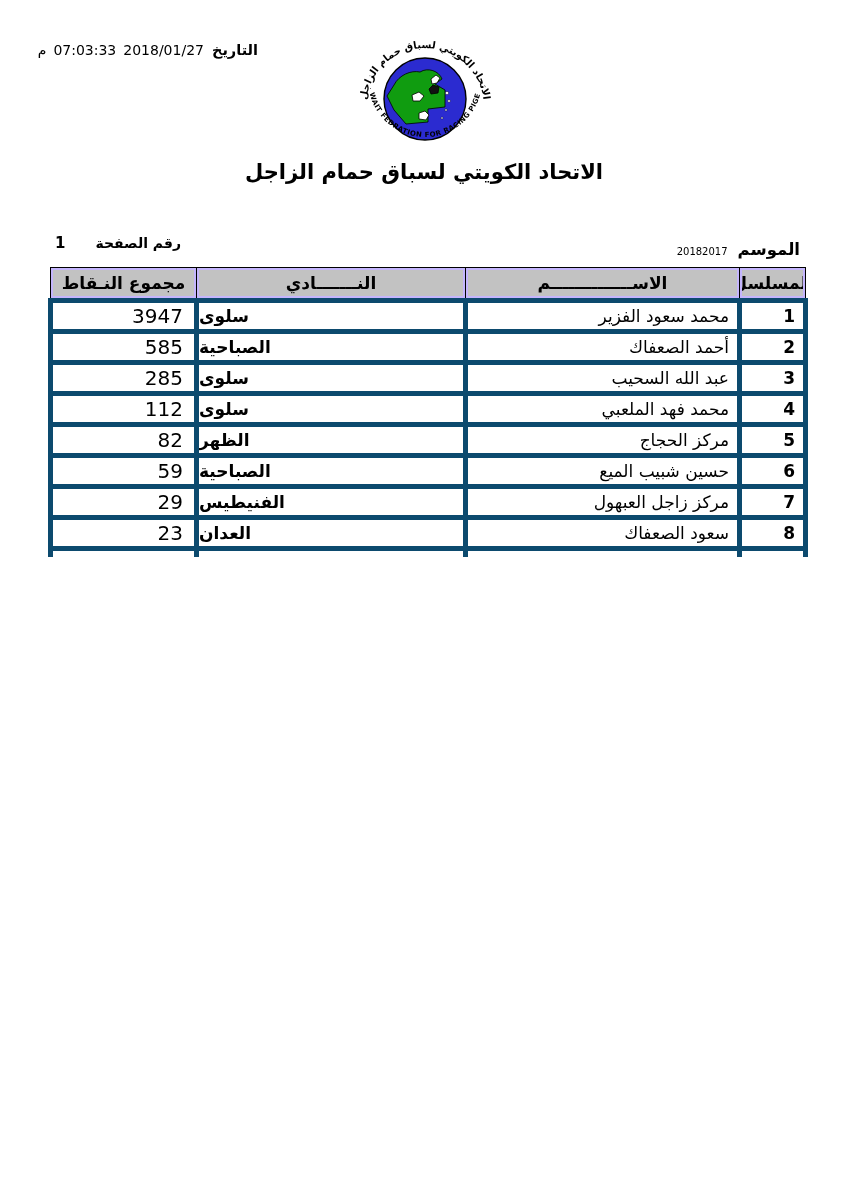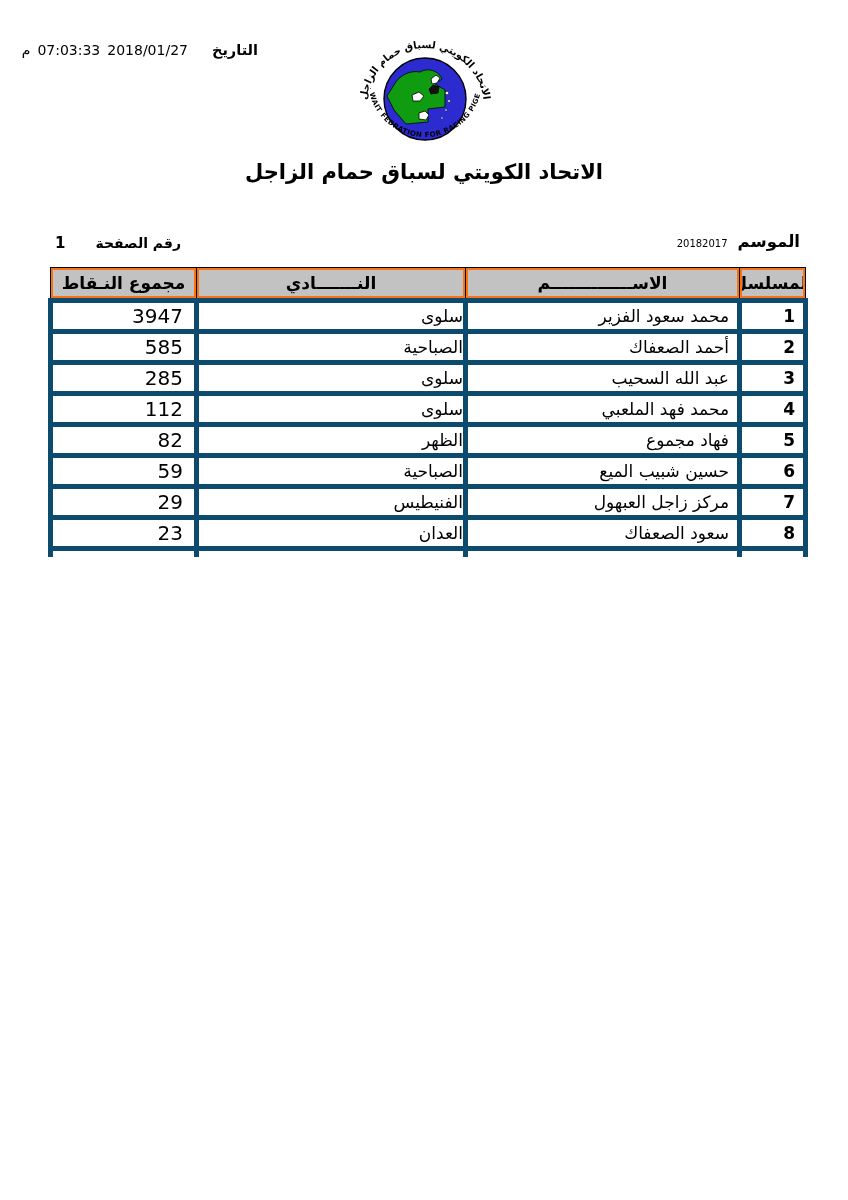--- a/index.html
+++ b/index.html
@@ -13,61 +13,61 @@
   html,body{background:#ffffff;}
   body{font-family:"DejaVu Sans",sans-serif;color:var(--ink);}
   .page{position:relative;width:848px;height:1200px;background:#ffffff;overflow:hidden;}
 
   
   .date-line{
     position:absolute;top:42px;left:12px;width:246px;
     direction:rtl;display:flex;align-items:baseline;
     font-size:14px;white-space:nowrap;
   }
-  .date-line .lbl{font-weight:bold;margin-left:24px;font-size:14.5px;}
+  .date-line .lbl{font-weight:bold;margin-left:8px;font-size:14.5px;}
   .date-line .d{margin-left:7px;}
   .date-line .t{margin-left:7px;}
 
   
   .logo{position:absolute;top:33px;left:349px;width:152px;height:132px;}
 
   
   .title1{position:absolute;top:160px;left:0;width:848px;text-align:center;
           font-size:21px;font-weight:bold;}
   .title2{position:absolute;top:196px;left:0;width:848px;text-align:center;
           font-size:21px;font-weight:bold;direction:rtl;}
   .title2 .red{color:var(--accent-red);margin-right:6px;}
 
   
   .season{position:absolute;top:232px;right:48px;direction:rtl;
           display:flex;align-items:baseline;white-space:nowrap;}
-  .season .lbl{font-weight:bold;font-size:16.5px;margin-left:10px;}
+  .season .lbl{font-weight:bold;font-size:16.5px;margin-left:10px;margin-top:8px;}
   .season .val{font-size:10px;}
   .pageinfo{position:absolute;top:234px;left:55px;direction:rtl;
             display:flex;align-items:baseline;white-space:nowrap;}
   .pageinfo .lbl{font-weight:bold;font-size:14px;margin-left:30px;}
   .pageinfo .val{font-weight:bold;font-size:15px;}
 
   
   .tablewrap{position:absolute;top:267px;left:48px;width:755px;}
   table{border-collapse:collapse;direction:rtl;table-layout:fixed;width:755px;}
   col.c-serial{width:66px;}
   col.c-name{width:274px;}
   col.c-club{width:269px;}
   col.c-points{width:146px;}
-  th{border:1px solid #000;height:33px;padding:2px;background:#f97316;
+  th{border:1px solid #000;height:33px;padding:2px;background:#c4b5fd;
      font-weight:bold;font-size:17px;}
   th .fill{background:var(--header-bg);width:100%;height:100%;
            display:flex;align-items:center;justify-content:center;
            white-space:nowrap;overflow:hidden;}
   td{border:5px solid #0c4a6e;height:31px;vertical-align:middle;font-size:17px;
      white-space:nowrap;overflow:hidden;}
   td.col-serial{font-weight:bold;text-align:right;padding-left:4px;padding-right:8px;}
   td.col-name{text-align:right;padding-right:8px;}
-  td.col-club{text-align:right;}
+  td.col-club{text-align:left;font-weight:bold;}
   td.col-points{text-align:right;padding-right:11px;font-size:20px;
                 font-family:"DejaVu Sans",sans-serif;}
   tr.stub td{height:8px;border-bottom:none;}
 </style>
 </head>
 <body>
 
 <div class="page">
 
   <div class="date-line">
@@ -161,21 +161,21 @@
             <td class="col-points">285</td>
           </tr>
           <tr>
             <td class="col-serial">4</td>
             <td class="col-name">محمد فهد الملعبي</td>
             <td class="col-club">سلوى</td>
             <td class="col-points">112</td>
           </tr>
           <tr>
             <td class="col-serial">5</td>
-            <td class="col-name">فهاد مجموع</td>
+            <td class="col-name">مركز الحجاج</td>
             <td class="col-club">الظهر</td>
             <td class="col-points">82</td>
           </tr>
           <tr>
             <td class="col-serial">6</td>
             <td class="col-name">حسين شبيب الميع</td>
             <td class="col-club">الصباحية</td>
             <td class="col-points">59</td>
           </tr>
           <tr>

